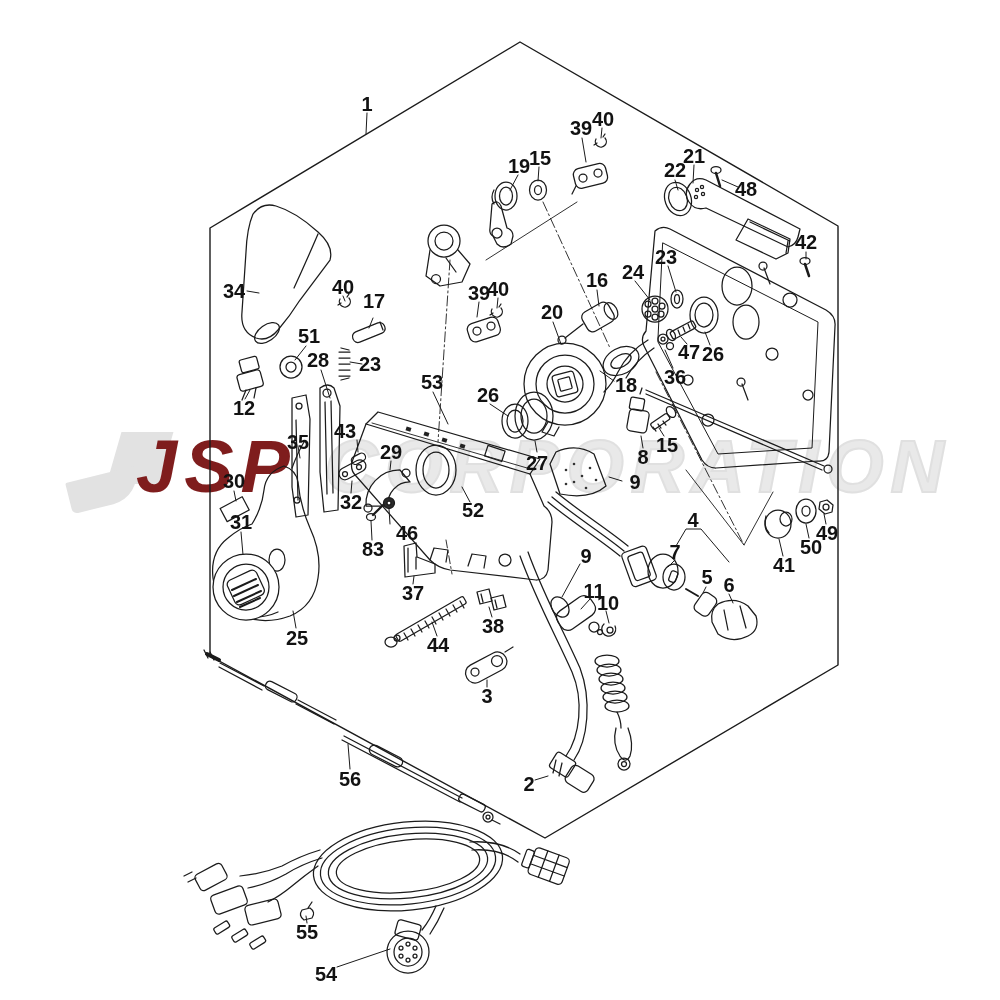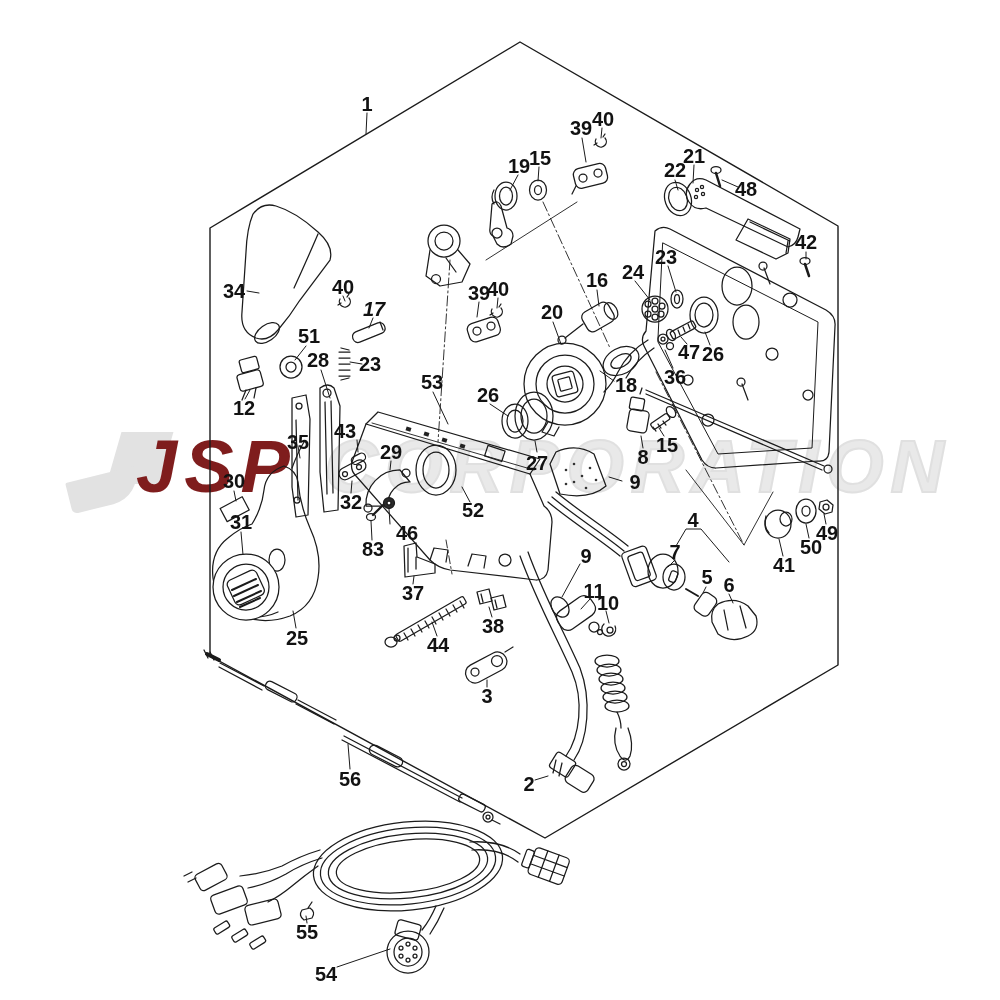--- a/index.html
+++ b/index.html
@@ -519,21 +519,21 @@
       <div class="plabel" style="left: 675px; top: 552px;">7</div>
       <div class="plabel" style="left: 643px; top: 457px;">8</div>
       <div class="plabel" style="left: 586px; top: 556px;">9</div>
       <div class="plabel" style="left: 608px; top: 603px;">10</div>
       <div class="plabel" style="left: 594px; top: 591px;">11</div>
       <div class="plabel" style="left: 244px; top: 408px;">12</div>
       <div class="plabel" style="left: 635px; top: 482px;">9</div>
       <div class="plabel" style="left: 540px; top: 158px;">15</div>
       <div class="plabel" style="left: 667px; top: 445px;">15</div>
       <div class="plabel" style="left: 597px; top: 280px;">16</div>
-      <div class="plabel" style="left: 374px; top: 309px; font-style: italic;">17</div>
+      <div class="plabel" style="left: 374px; top: 301px;">17</div>
       <div class="plabel" style="left: 626px; top: 385px;">18</div>
       <div class="plabel" style="left: 519px; top: 166px;">19</div>
       <div class="plabel" style="left: 552px; top: 312px;">20</div>
       <div class="plabel" style="left: 694px; top: 156px;">21</div>
       <div class="plabel" style="left: 675px; top: 170px;">22</div>
       <div class="plabel" style="left: 666px; top: 257px;">23</div>
       <div class="plabel" style="left: 633px; top: 272px;">24</div>
       <div class="plabel" style="left: 297px; top: 638px;">25</div>
       <div class="plabel" style="left: 488px; top: 395px;">26</div>
       <div class="plabel" style="left: 713px; top: 354px;">26</div>

